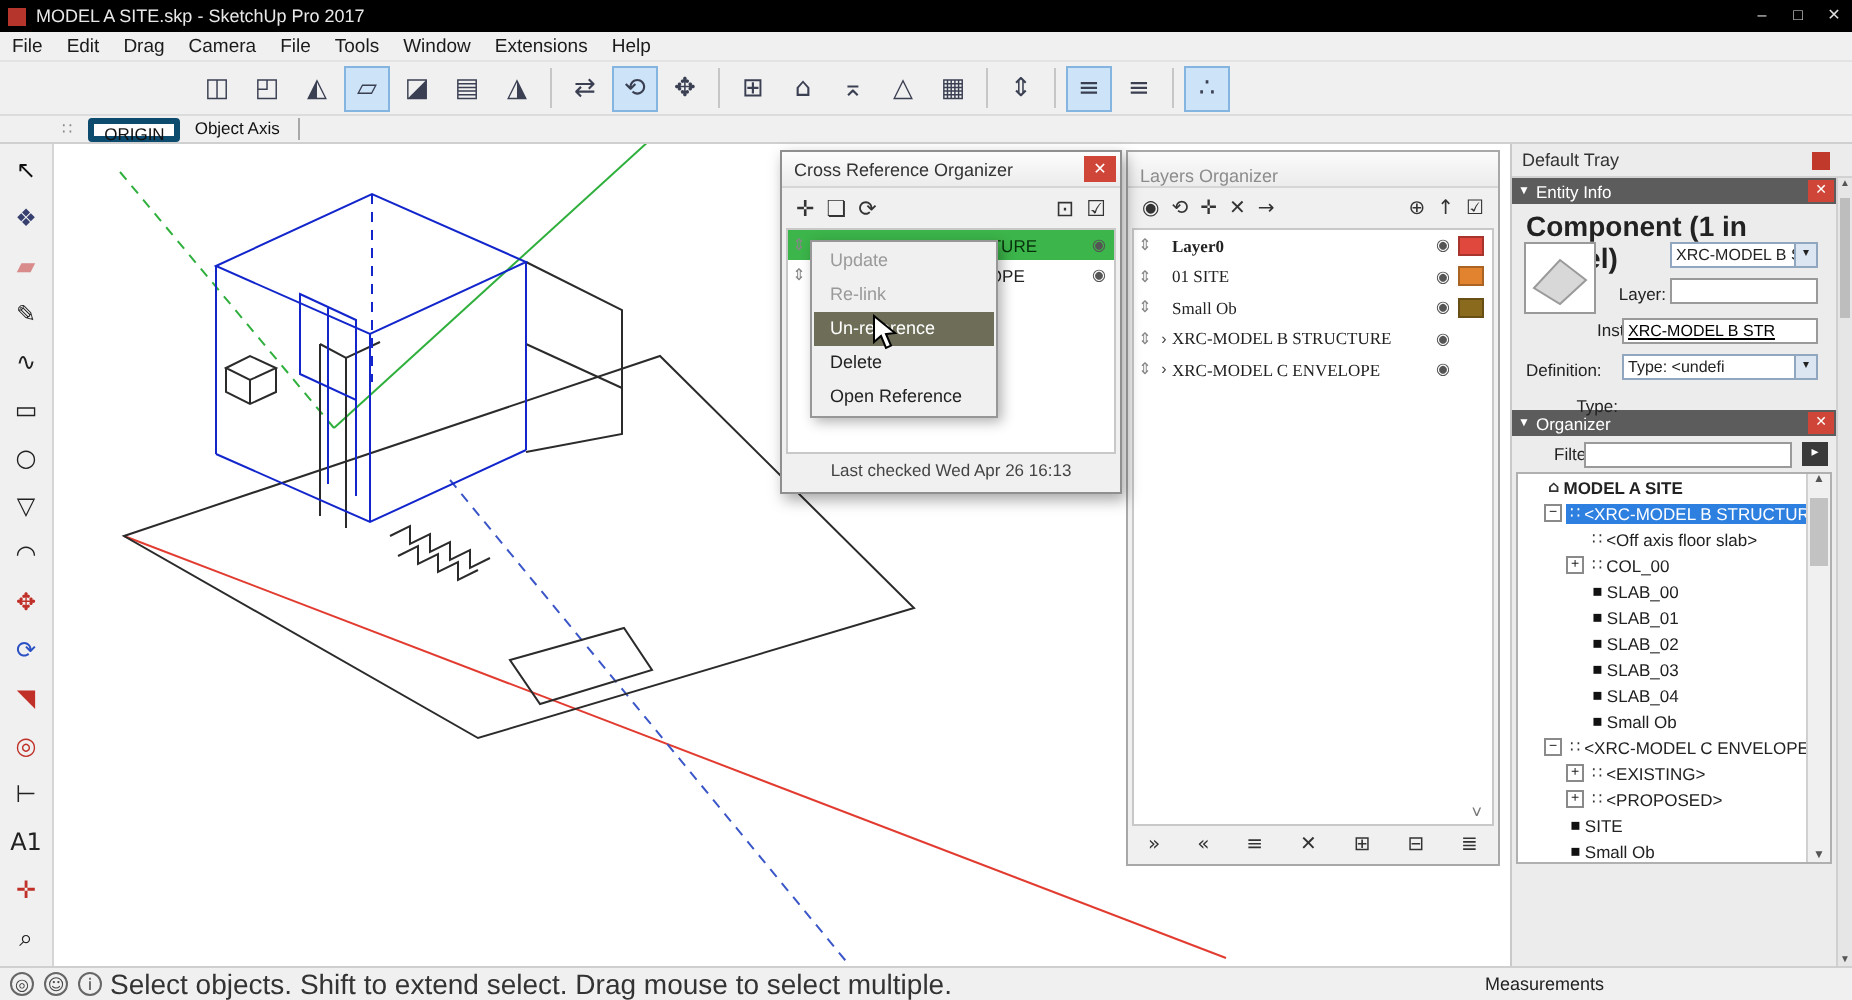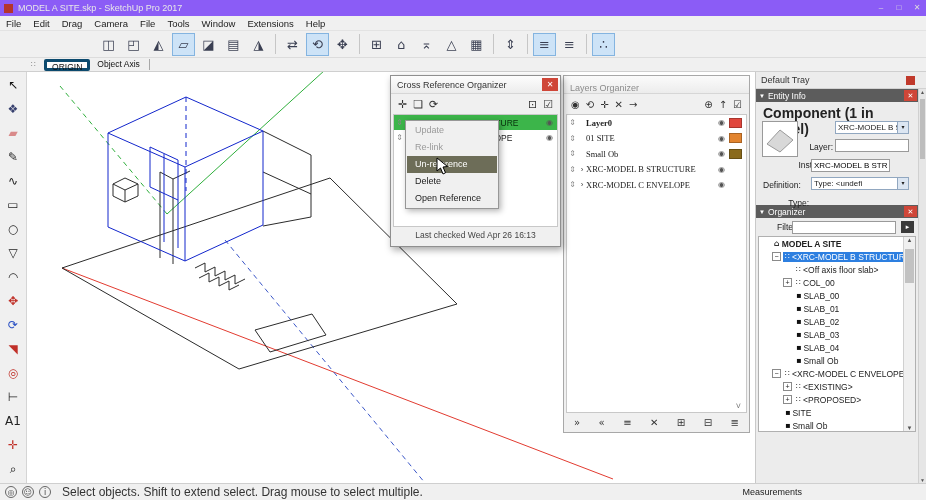--- a/index.html
+++ b/index.html
@@ -5,21 +5,21 @@
   *{margin:0;padding:0;box-sizing:border-box;}
   html,body{width:926px;height:500px;}
   body{position:relative;overflow:hidden;background:#f0f0f0;
        font-family:"Liberation Sans","DejaVu Sans",sans-serif;font-size:9px;color:#222;
        --sel-blue:#2d7fe0;--xref-green:#3cb54a;--menu-hl:#6d6d58;--close-red:#cf4638;
        --axis-red:#e23b30;--axis-green:#2faf3c;--axis-blue:#3a56c8;--edge-blue:#1226cc;}
   .abs{position:absolute;}
   .glyph{font-family:"DejaVu Sans",sans-serif;}
 
   
-  #titlebar{left:0;top:0;width:926px;height:16px;background:#8b5cf6;color:#e8e8e8;display:flex;align-items:center;z-index:5;}
+  #titlebar{left:0;top:0;width:926px;height:16px;background:#000000;color:#e8e8e8;display:flex;align-items:center;z-index:5;}
   #app-icon{width:9px;height:9px;margin:0 5px 0 4px;background:#b5352c;flex:none;}
   #title-text{font-size:9px;white-space:nowrap;}
   #win-controls{margin-left:auto;display:flex;}
   .win-btn{width:18px;height:16px;text-align:center;line-height:15px;font-size:8px;color:#ddd;}
 
   
   #menubar{left:0;top:16px;width:926px;height:15px;background:#f0f0f0;display:flex;align-items:center;border-bottom:1px solid #e3e3e3;}
   .menu-item{padding:0 6px;font-size:9.5px;color:#1b1b1b;}
 
   
@@ -123,21 +123,21 @@
   .ti.solid{color:#111;}
   .tree-row.sel .hlwrap{background:var(--sel-blue);color:#fff;}
   .tree-row.sel .ti{color:#fff;}
   #tree-scroll{position:absolute;right:0;top:0;bottom:0;width:12px;background:#f0f0f0;border-left:1px solid #d0d0d0;}
   #tree-scroll .tsa{width:11px;font-size:6px;}
   #tree-scroll-thumb{position:absolute;left:1px;top:12px;width:9px;height:34px;background:#c2c2c2;}
 
   
   #statusbar{left:0;top:483px;width:926px;height:17px;background:#f0f0f0;border-top:1px solid #cfcfcf;display:flex;align-items:center;}
   .sb-icon{width:12px;height:12px;border:1px solid #666;border-radius:50%;margin-left:5px;font-size:8px;line-height:11px;text-align:center;color:#444;flex:none;font-family:"DejaVu Sans",sans-serif;}
-  #status-hint{margin-left:11px;font-size:12px;color:#333;}
+  #status-hint{margin-left:4px;font-size:14px;color:#333;}
   #measurements-label{margin-left:auto;font-size:9px;color:#222;}
   #measurements-input{width:110px;height:13px;background:#f0f0f0;border:none;margin:0 8px 0 6px;}
 </style>
 </head>
 <body style="--sel-blue: #2d7fe0; --xref-green: #3cb54a; --menu-hl: #6d6d58; --close-red: #cf4638; --axis-red: #e23b30; --axis-green: #2faf3c; --axis-blue: #3a56c8; --edge-blue: #1226cc;">
 
 <div id="titlebar" class="abs">
   <div id="app-icon"></div>
   <span id="title-text">MODEL A SITE.skp - SketchUp Pro 2017</span>
   <div id="win-controls">
@@ -449,21 +449,21 @@
         </svg>
       </div>
       <span class="flabel" style="left:44px;top:21px;width:33px;">Layer:</span>
       <div class="combo" style="left:79px;top:19px;width:74px;">
         <span class="cv">XRC-MODEL B S</span>
         <span class="da">▾</span>
       </div>
       <span class="flabel" style="left:34px;top:39px;width:43px;">Instance:</span>
       <input class="tinput" style="left: 79px; top: 37px; width: 74px;" value="">
       <span class="flabel" style="left:7px;top:59px;width:46px;text-align:left;">Definition:</span>
-      <input class="tinput" style="left: 55px; top: 57px; width: 79px;" value="XRC-MODEL B STR">
+      <input class="tinput" style="left: 55px; top: 57px; width: 98px; text-decoration: underline;" value="XRC-MODEL B STR">
       <span class="flabel" style="left:20px;top:77px;width:33px;">Type:</span>
       <div class="combo" style="left:55px;top:75px;width:98px;">
         <span class="cv">Type: &lt;undefi</span>
         <span class="da">▾</span>
       </div>
     </div>
     <div class="panel-header">
       <span class="tri">▼</span>
       <span>Organizer</span>
       <span class="panel-close">✕</span>

